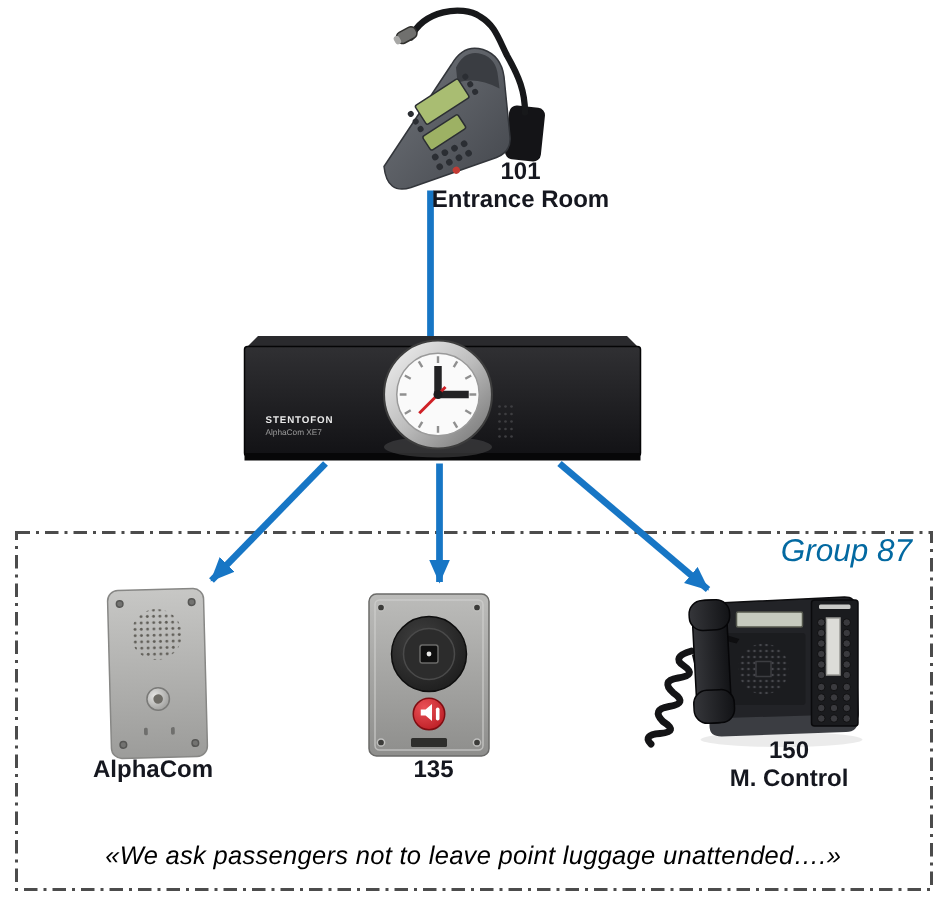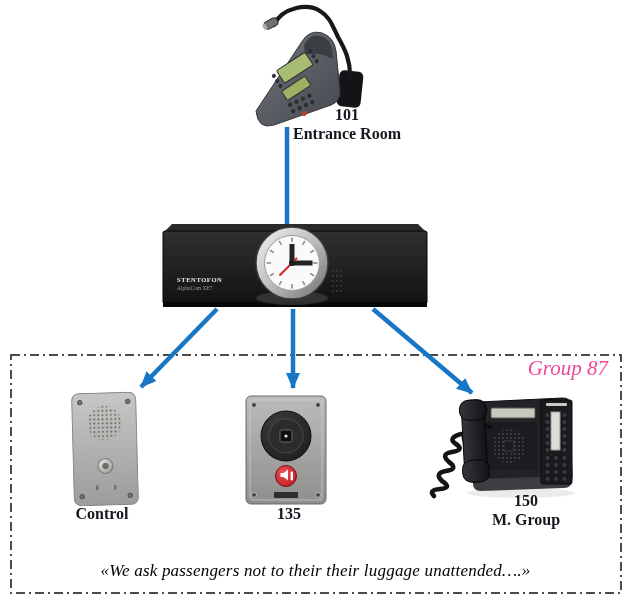--- a/index.html
+++ b/index.html
@@ -1,29 +1,29 @@
 <!DOCTYPE html>
 <html><head>
 <meta charset="utf-8">
 <style>
   html,body{margin:0;padding:0;background:#ffffff;}
   #stage{
     position:relative;width:626px;height:600px;background:#ffffff;overflow:hidden;
-    font-family:Liberation Serif, serif;
+    font-family:Liberation Sans, sans-serif;
   }
   .abs{position:absolute;}
   svg{display:block;}
   .node-label{
     position:absolute;width:150px;text-align:center;
     color:#15171f;font-weight:bold;font-size:16px;line-height:19px;
   }
   .node-label span{display:block;}
   #group-label{
     position:absolute;right:18px;top:356px;
-    font-style:italic;font-size:21px;color:#ec4899;
+    font-style:italic;font-size:21px;color:#0369a1;
   }
   #announcement{
     position:absolute;left:10px;top:561px;width:611px;text-align:center;
     font-style:italic;font-size:17px;color:#000;letter-spacing:.2px;
   }
 </style>
 </head>
 <body>
 
 <div id="stage">
@@ -260,29 +260,29 @@
       <rect x="48" y="68" width="27" height="22" rx="9" fill="url(#hsC)" stroke="#060608"></rect>
     </g>
   </svg>
 
   <div class="node-label" style="left:272px;top:105px">
     <span>101</span>
     <span>Entrance Room</span>
   </div>
 
   <div class="node-label" style="left:27px;top:504px">
-    <span>Control</span>
+    <span>AlphaCom</span>
   </div>
 
   <div class="node-label" style="left:214px;top:504px">
     <span>135</span>
   </div>
 
   <div class="node-label" style="left:451px;top:491px">
     <span>150</span>
-    <span>M. Group</span>
+    <span>M. Control</span>
   </div>
 
   <div id="group-label">Group 87</div>
 
-  <div id="announcement">«We ask passengers not to their their luggage unattended….»</div>
+  <div id="announcement">«We ask passengers not to leave point luggage unattended….»</div>
 
 </div>
 
 </body></html>

